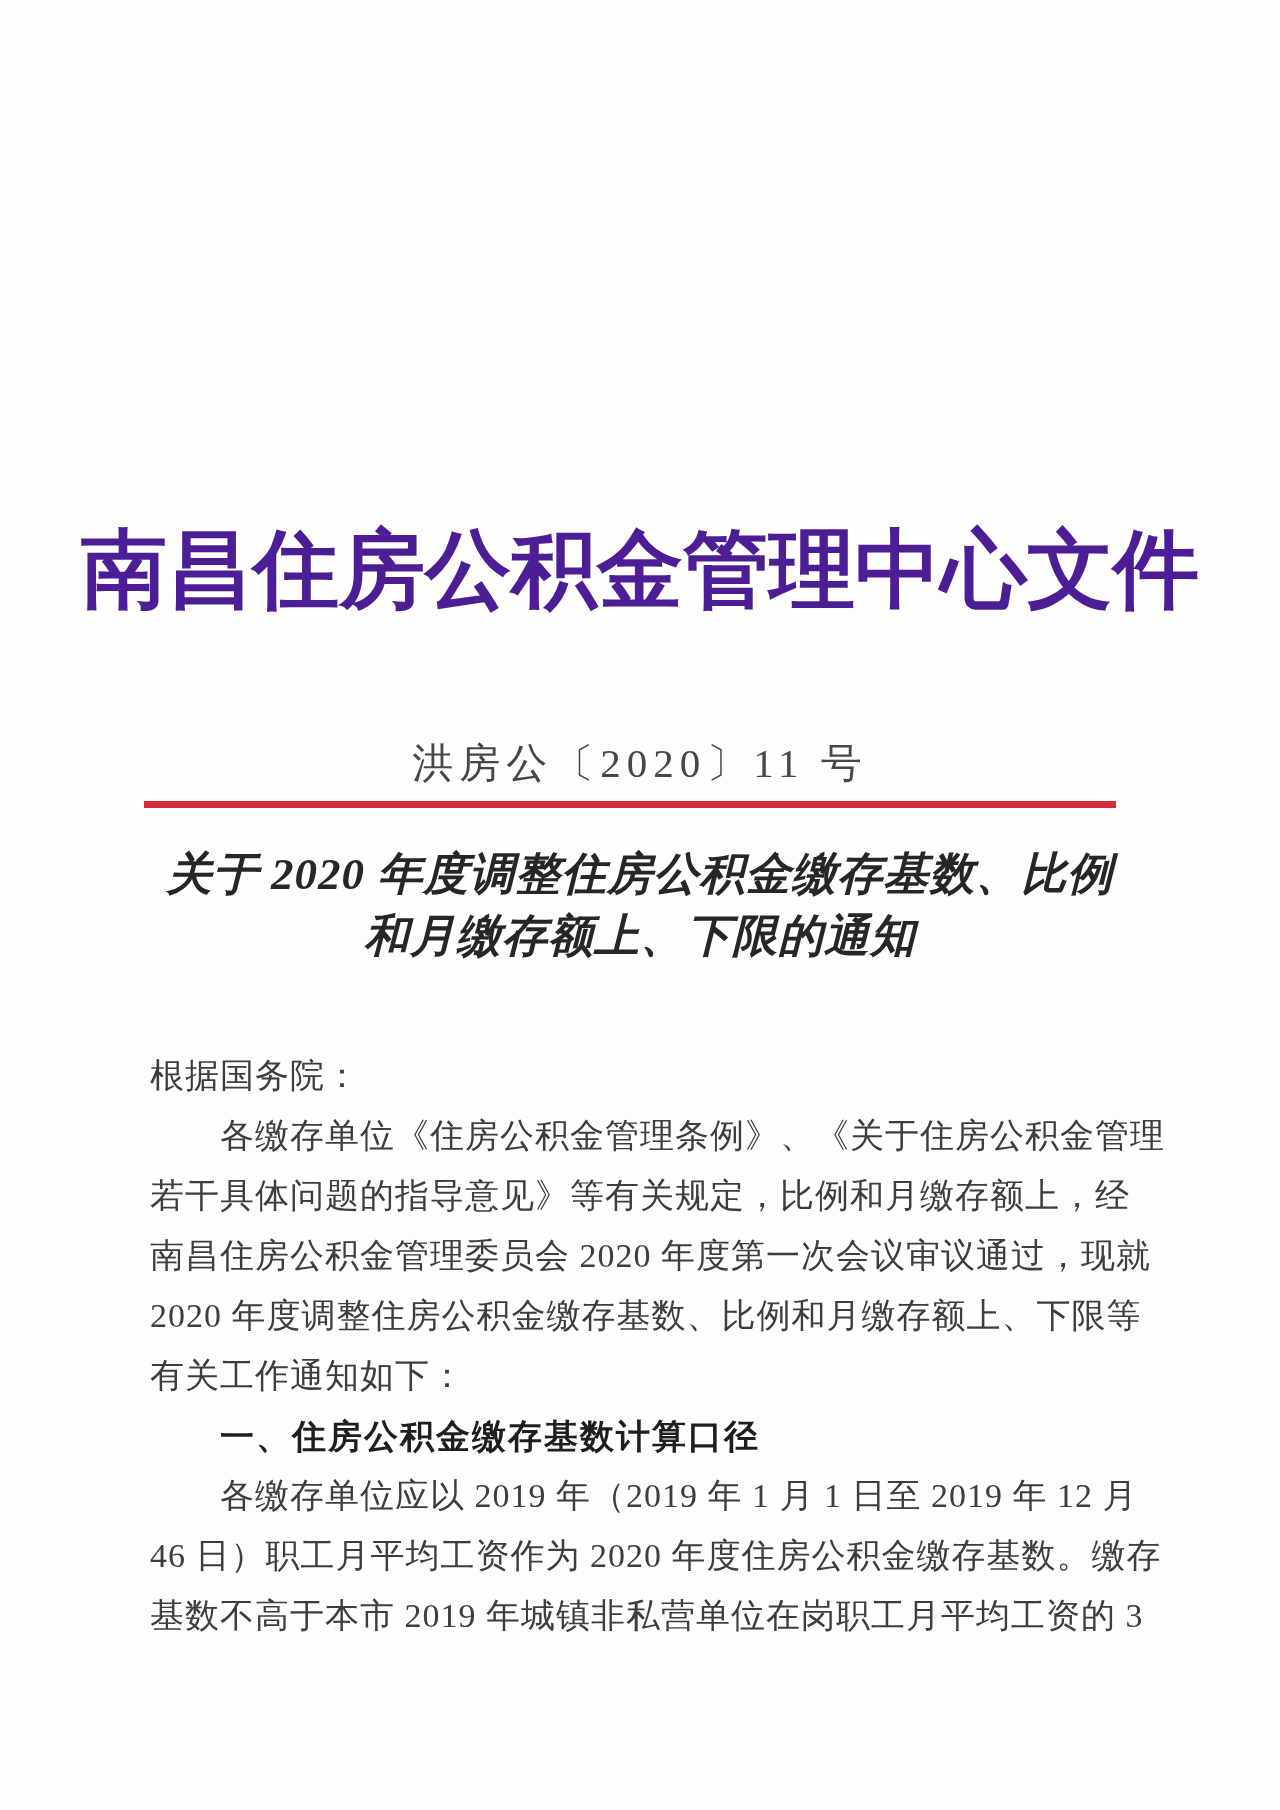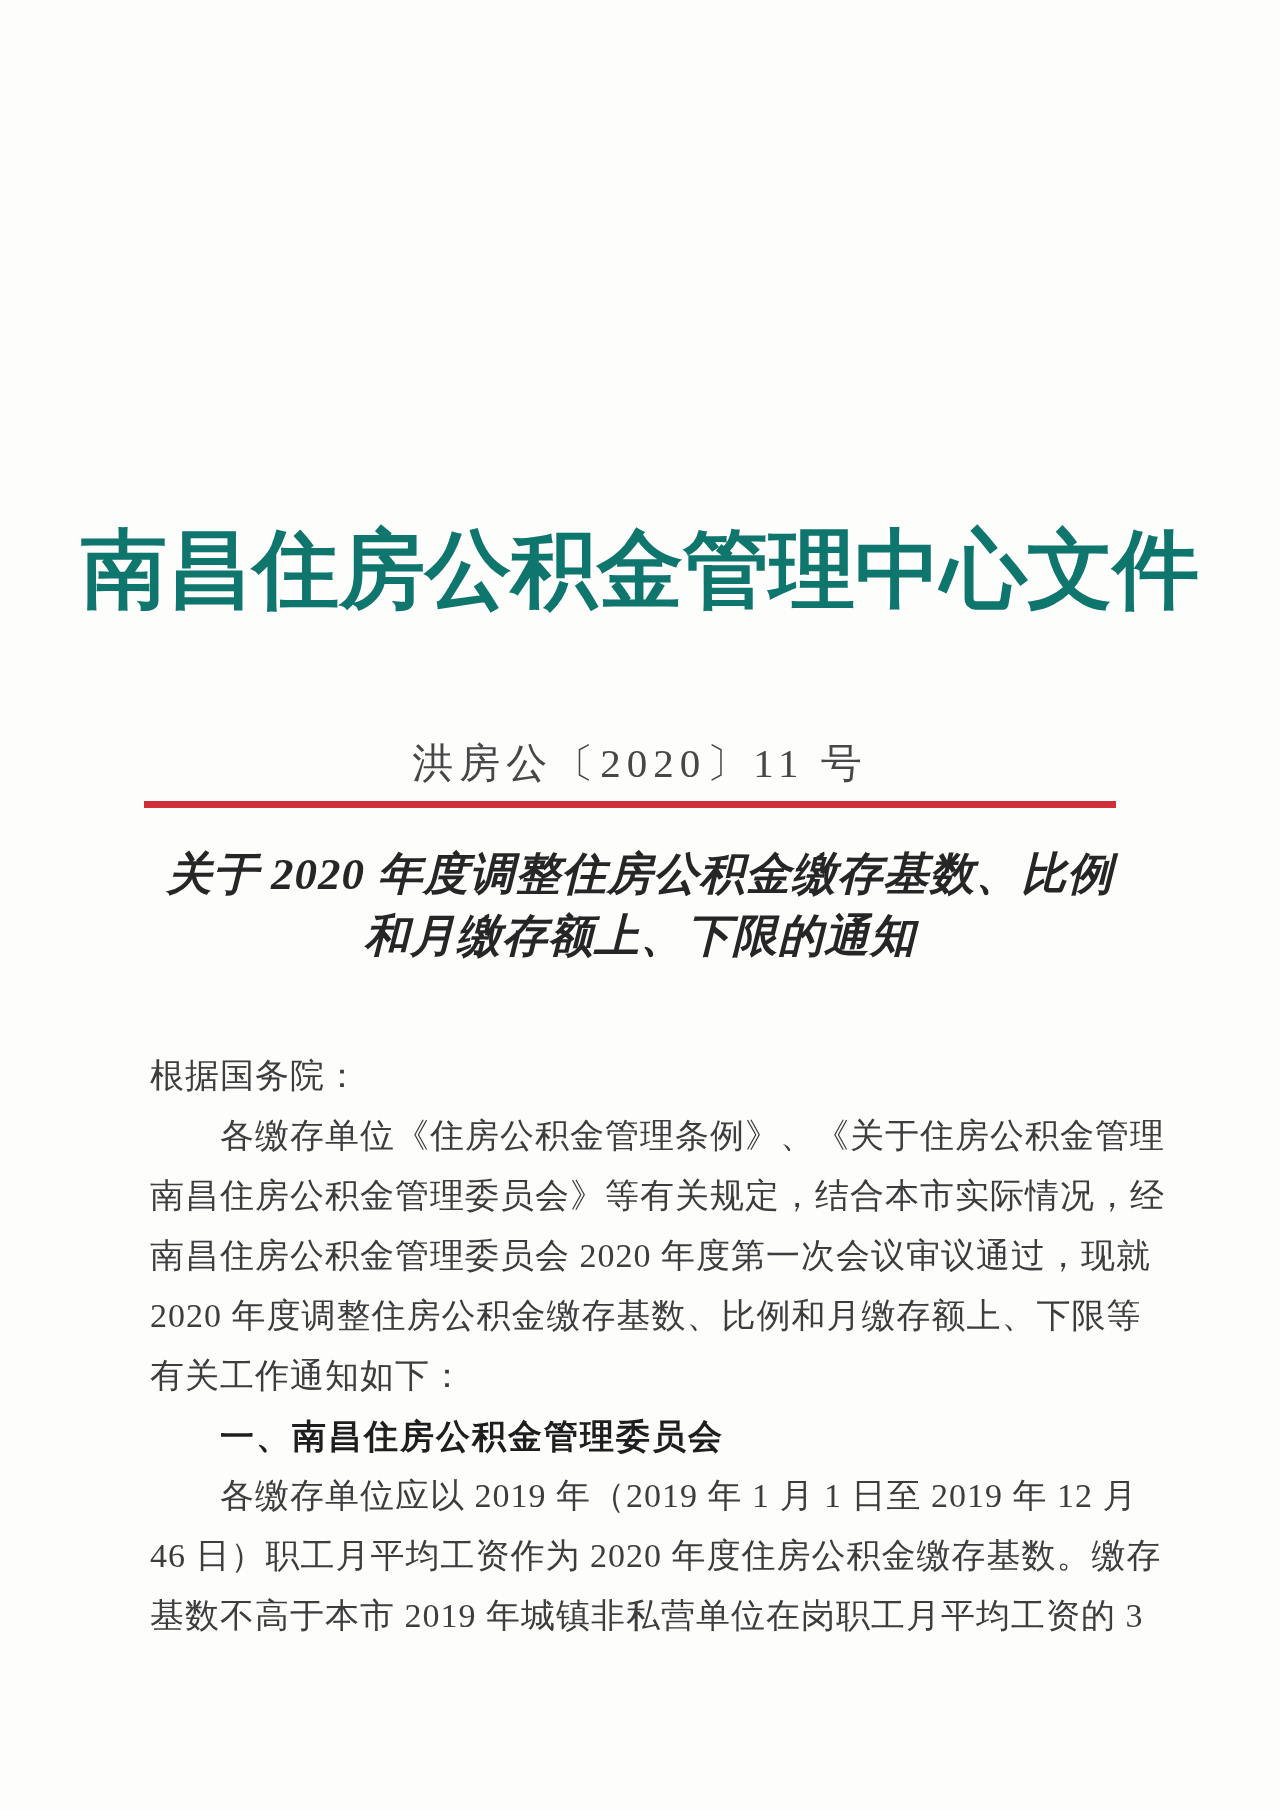--- a/index.html
+++ b/index.html
@@ -15,21 +15,21 @@
   }
   .letterhead-title {
     position: absolute;
     top: 512px;
     left: 0;
     width: 100%;
     text-align: center;
     font-size: 86px;
     font-weight: 900;
     letter-spacing: 0px;
-    color: #0f766e;
+    color: #4c1d95;
     font-family: Liberation Mono, monospace;
     white-space: nowrap;
   }
   .doc-number {
     position: absolute;
     top: 736px;
     left: 0;
     width: 100%;
     text-align: center;
     font-size: 41px;
@@ -91,23 +91,23 @@
   <div class="red-rule"></div>
 
   <div class="notice-title">
     <div>关于 2020 年度调整住房公积金缴存基数、比例</div>
     <div>和月缴存额上、下限的通知</div>
   </div>
 
   <div class="body-block">
     <div class="body-line">根据国务院：</div>
     <div class="body-line indent">各缴存单位《住房公积金管理条例》、《关于住房公积金管理</div>
-    <div class="body-line">南昌住房公积金管理委员会》等有关规定，结合本市实际情况，经</div>
+    <div class="body-line">若干具体问题的指导意见》等有关规定，比例和月缴存额上，经</div>
     <div class="body-line">南昌住房公积金管理委员会 2020 年度第一次会议审议通过，现就</div>
     <div class="body-line">2020 年度调整住房公积金缴存基数、比例和月缴存额上、下限等</div>
     <div class="body-line">有关工作通知如下：</div>
-    <div class="body-line indent head-line">一、南昌住房公积金管理委员会</div>
+    <div class="body-line indent head-line">一、住房公积金缴存基数计算口径</div>
     <div class="body-line indent">各缴存单位应以 2019 年（2019 年 1 月 1 日至 2019 年 12 月</div>
     <div class="body-line">46 日）职工月平均工资作为 2020 年度住房公积金缴存基数。缴存</div>
     <div class="body-line">基数不高于本市 2019 年城镇非私营单位在岗职工月平均工资的 3</div>
   </div>
 
 </div>
 
 </body></html>

